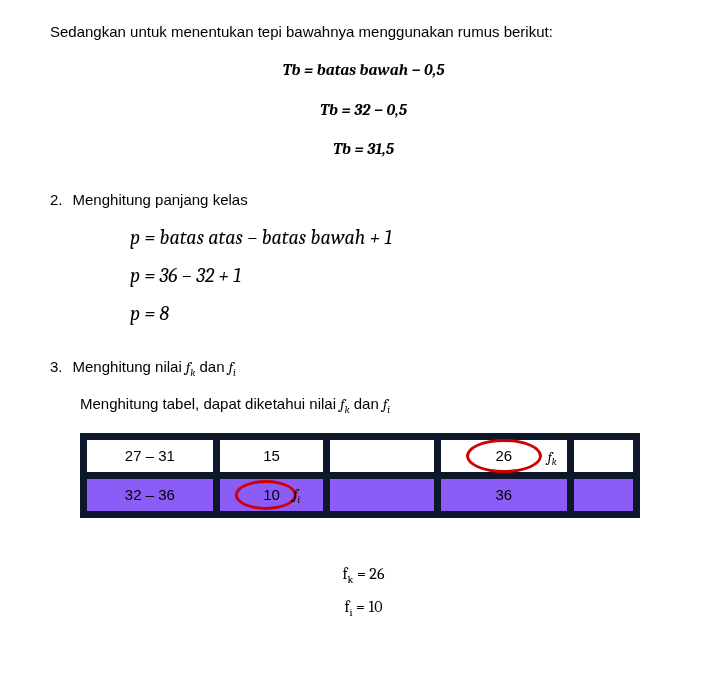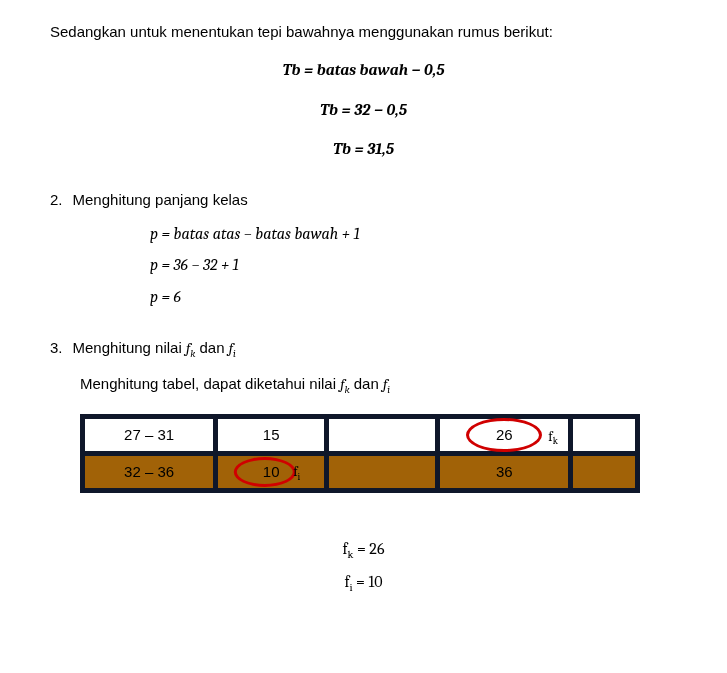--- a/index.html
+++ b/index.html
@@ -28,52 +28,52 @@
     }
     .section-heading {
       margin-top: 25px;
       margin-bottom: 10px;
       display: flex;
     }
     .section-num {
       margin-right: 10px;
     }
     .formula-left {
-      margin-left: 100px;
+      margin-left: 80px;
       font-family: Cambria, 'Times New Roman', serif;
       font-style: italic;
-      font-size: 16px;
+      font-size: 20px;
     }
     .formula-left .formula-line {
       margin: 6px 0;
     }
     .subtext {
       margin-left: 30px;
       margin-top: 5px;
       margin-bottom: 15px;
     }
     .ital {
       font-family: Cambria, 'Times New Roman', serif;
       font-style: italic;
     }
     table.data-table {
       border-collapse: collapse;
       margin-left: 30px;
       margin-top: 10px;
       width: 560px;
     }
     table.data-table td {
-      border: 5px solid #0f172a;
+      border: 7px solid #0f172a;
       padding: 4px 8px;
       text-align: center;
       position: relative;
       font-size: 15px;
     }
     tr.highlight td {
-      background-color: #a16207;
+      background-color: #8b5cf6;
     }
     .oval-red {
       position: absolute;
       border: 3px solid #d00000;
       border-radius: 50%;
       pointer-events: none;
     }
     .oval-fk {
       width: 70px;
       height: 28px;
@@ -84,20 +84,21 @@
     .oval-fi {
       width: 56px;
       height: 24px;
       left: 50%;
       top: 50%;
       transform: translate(-60%, -50%);
     }
     .annot {
       position: absolute;
       font-family: Cambria, 'Times New Roman', serif;
+      font-style: italic;
       font-size: 14px;
       text-align: right;
     }
     .annot-fi {
       left: calc(50% + 22px);
       top: 50%;
       transform: translateY(-45%);
     }
     .annot-fk {
       left: calc(50% + 44px);
@@ -132,21 +133,21 @@
 </div>
 
 <div class="section-heading">
   <span class="section-num">2.</span>
   <span>Menghitung panjang kelas</span>
 </div>
 
 <div class="formula-left">
   <div class="formula-line">p = batas atas −  batas bawah + 1</div>
   <div class="formula-line">p = 36 −  32 + 1</div>
-  <div class="formula-line">p = 6</div>
+  <div class="formula-line">p = 8</div>
 </div>
 
 <div class="section-heading">
   <span class="section-num">3.</span>
   <span>
     <span>Menghitung nilai </span><span class="ital"><span>f</span><sub>k</sub></span><span> dan </span><span class="ital"><span>f</span><sub>i</sub></span>
   </span>
 </div>
 
 <div class="subtext">

